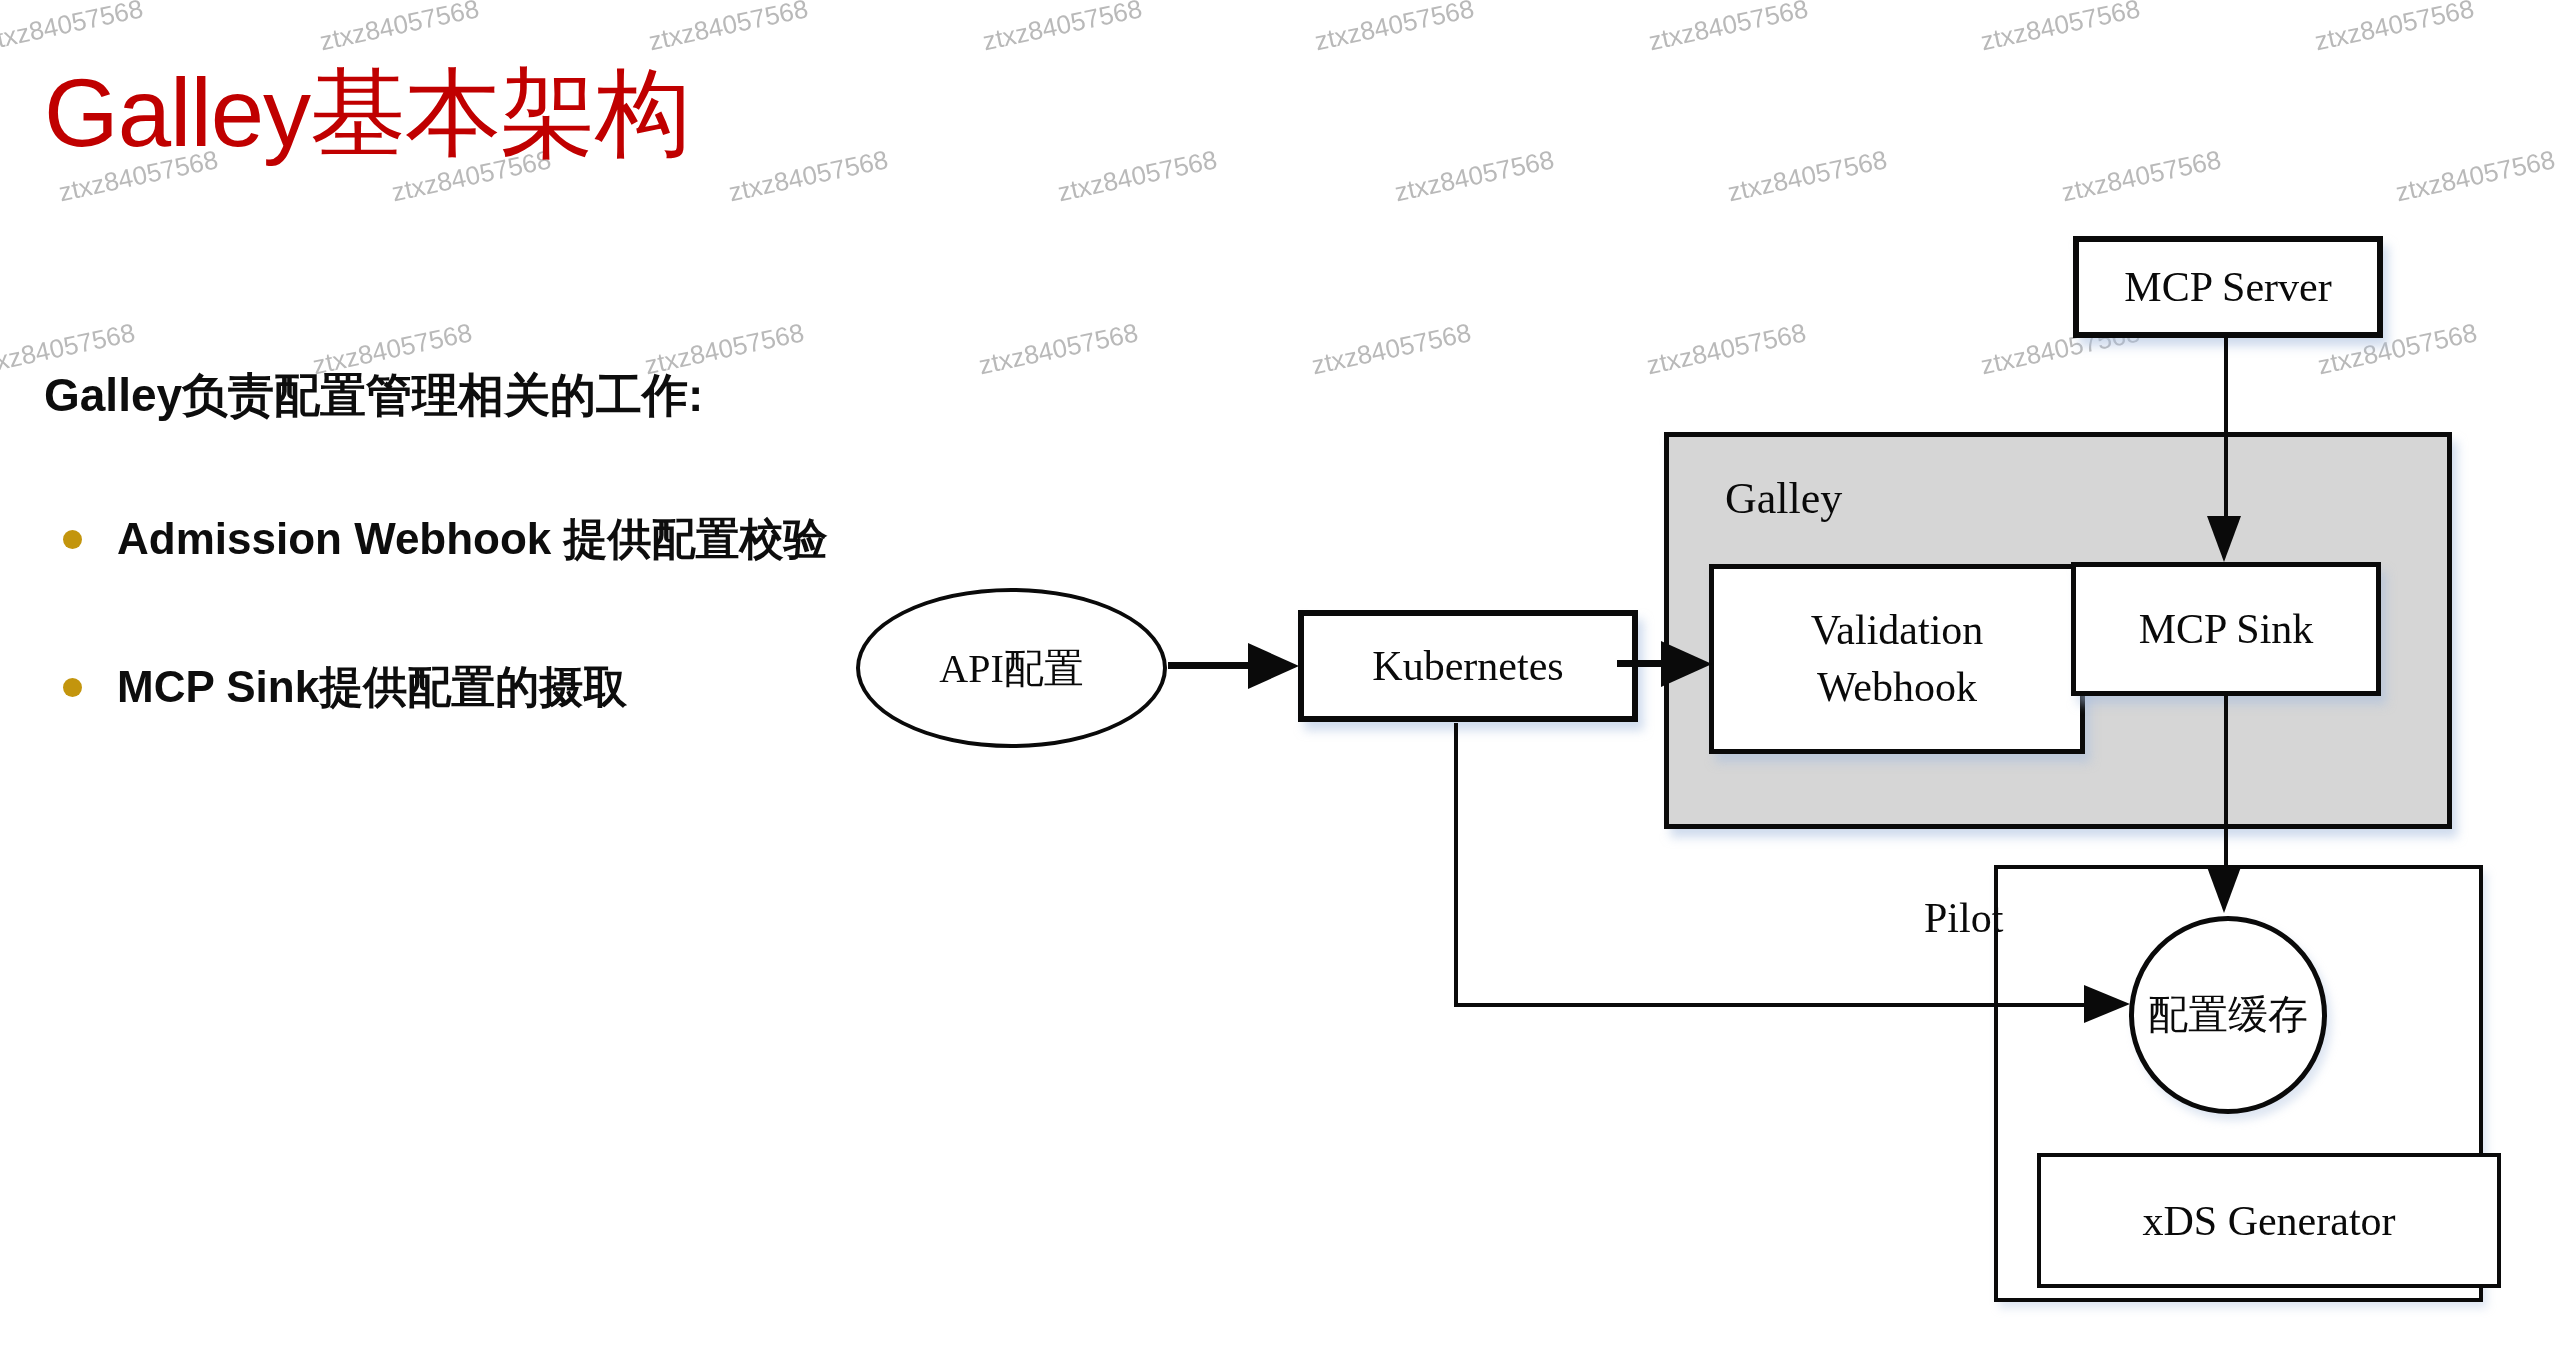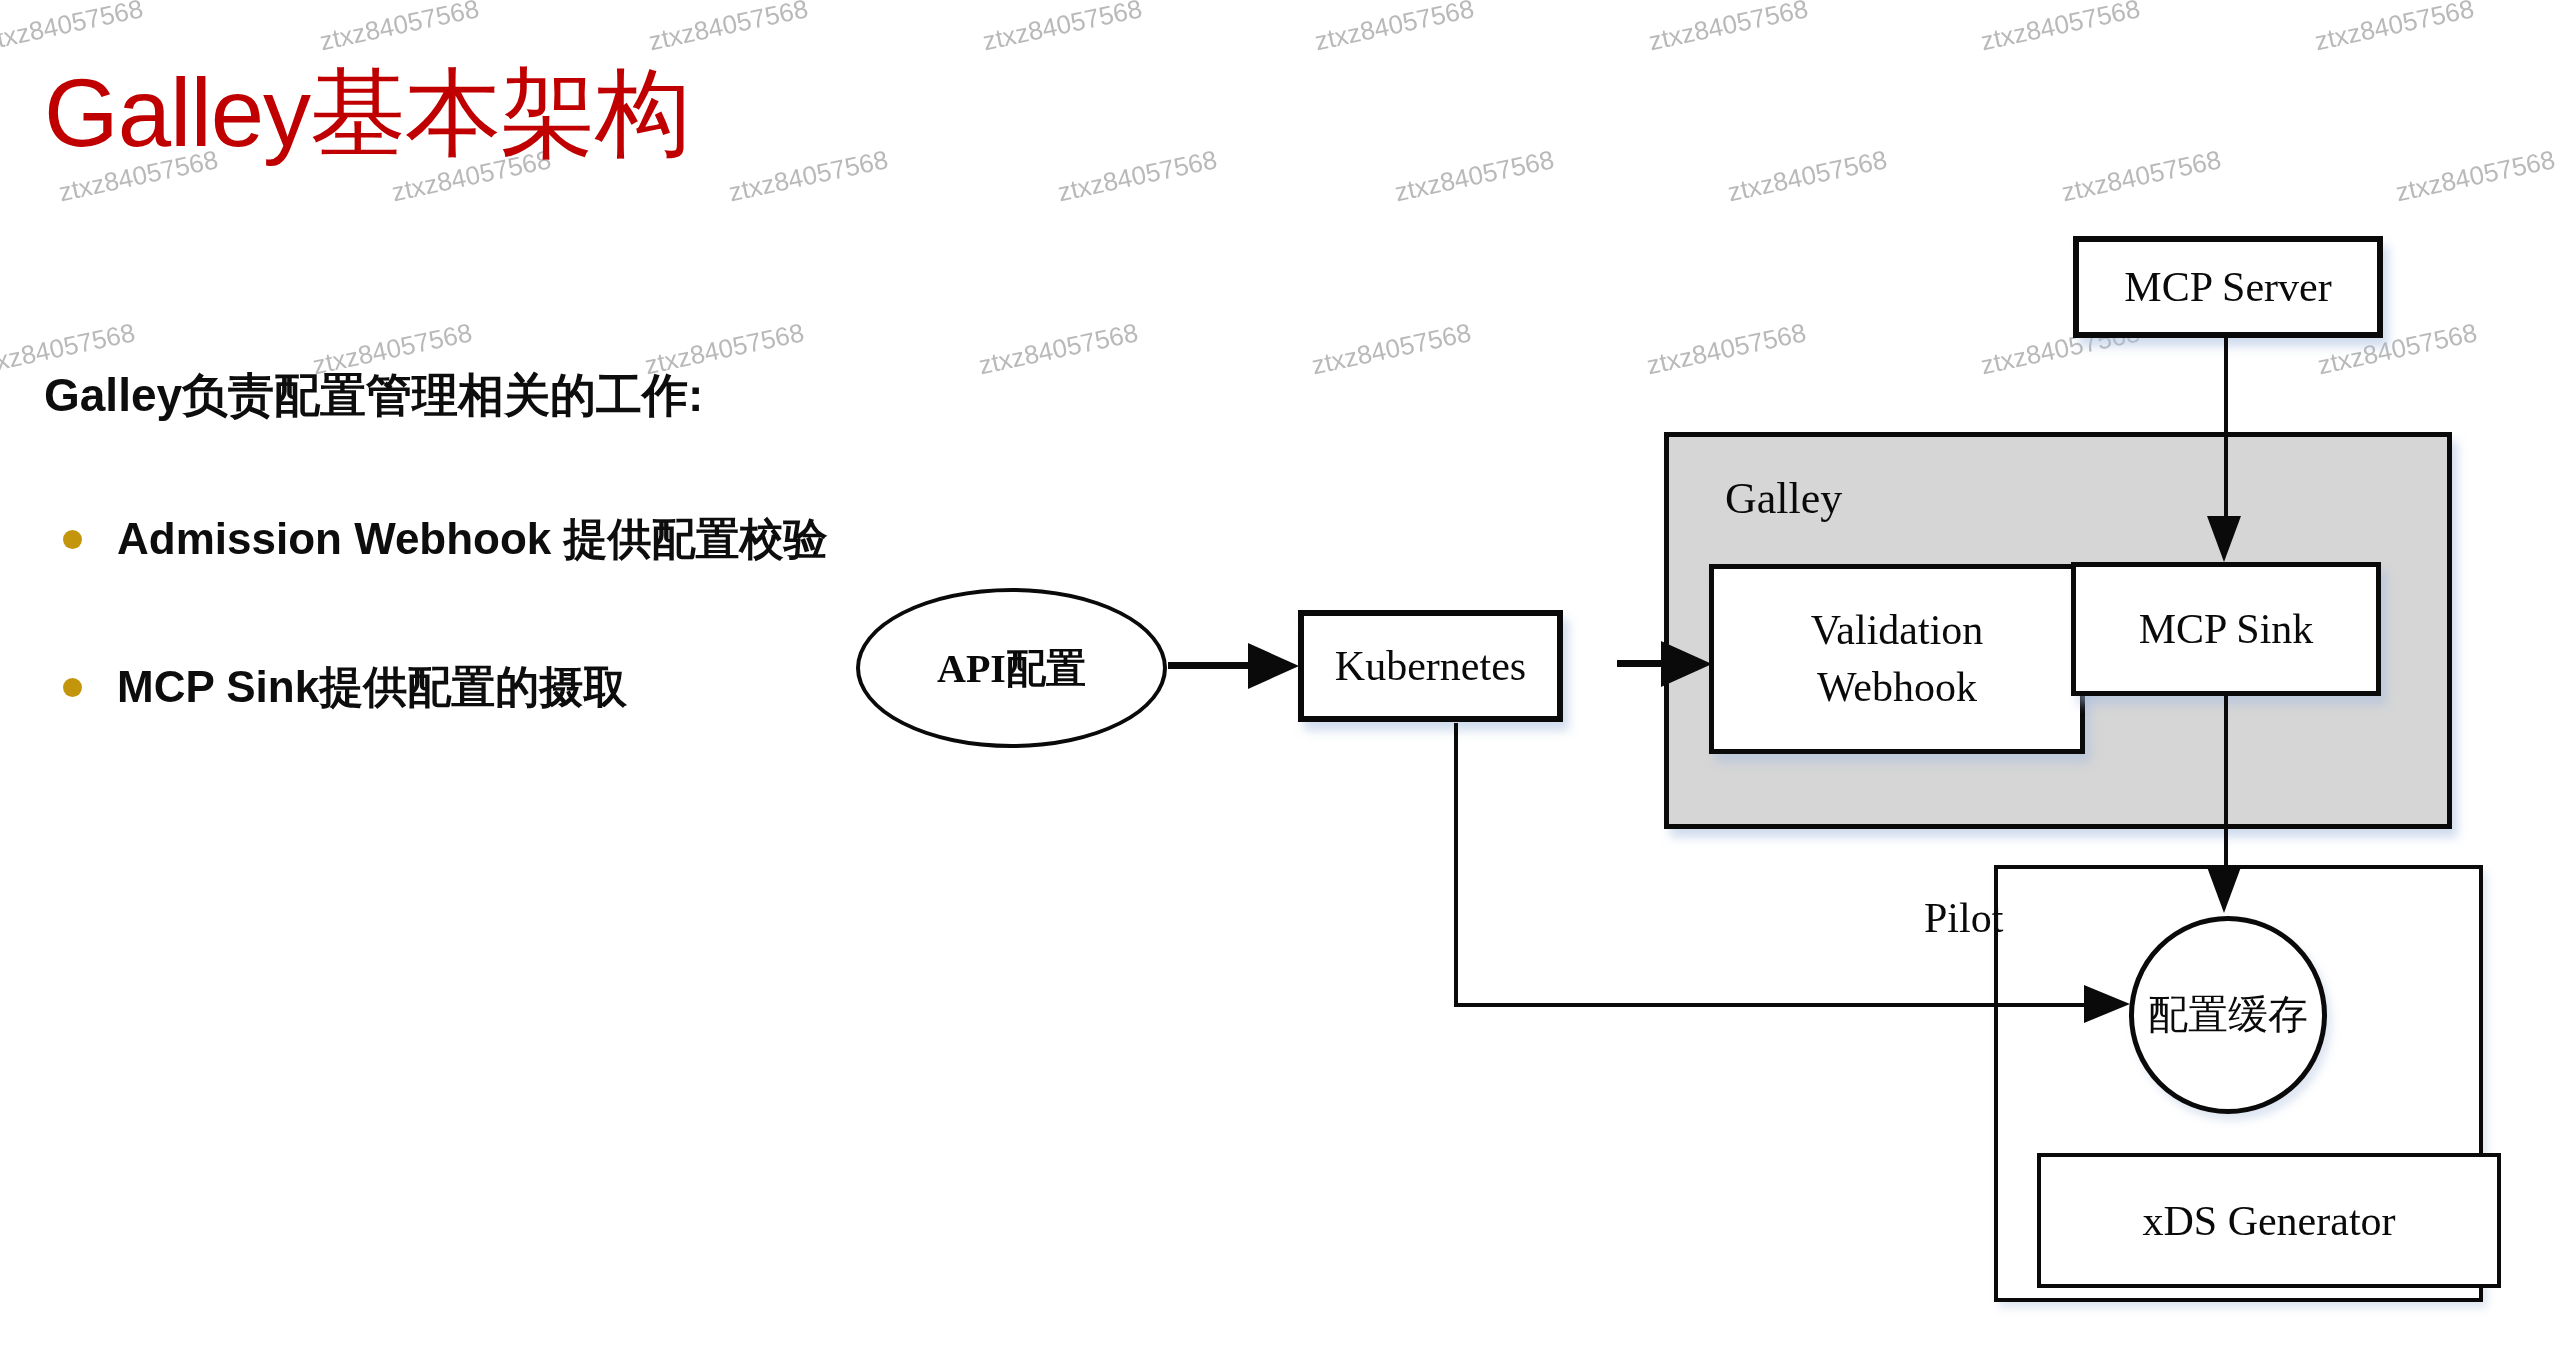--- a/index.html
+++ b/index.html
@@ -128,23 +128,23 @@
     <span class="dot"></span>
     <span class="btxt">MCP Sink提供配置的摄取</span>
   </div>
 
   <div class="node shadow" style="left:1664px; top:432px; width:788px; height:397px; background:#d6d6d6; justify-content:flex-start; align-items:flex-start;"></div>
   <div class="grouplabel" style="left:1725px; top:473px; font-size:44px;">Galley</div>
 
   <div class="node shadow-soft" style="left:1994px; top:865px; width:489px; height:437px; border-width:4.8px;"></div>
   <div class="grouplabel" style="left:1924px; top:894px; font-size:42px;">Pilot</div>
 
-  <div class="node" style="left:856px; top:588px; width:311px; height:160px; border-width:4.8px; border-radius:50%; font-size:40px;font-weight:bold;">API配置</div>
+  <div class="node" style="left:856px; top:588px; width:311px; height:160px; border-width:4.8px; border-radius:50%; font-size:40px;">API配置</div>
 
-  <div class="node shadow" style="left:1298px; top:610px; width:265px; height:112px; border-width:6.7px; font-size:42px;">Kubernetes</div>
+  <div class="node shadow" style="left:1298px; top:610px; width:340px; height:112px; border-width:6.7px; font-size:42px;">Kubernetes</div>
 
   <div class="node shadow" style="left:1709px; top:564px; width:376px; height:190px; font-size:42px; line-height:1.35; flex-direction:column;">
     <span>Validation</span>
     <span>Webhook</span>
   </div>
 
   <div class="node shadow" style="left:2071px; top:562px; width:310px; height:134px; font-size:42px;">MCP Sink</div>
 
   <div class="node shadow" style="left:2073px; top:236px; width:310px; height:102px; border-width:6.7px; font-size:42px;">MCP Server</div>
 

